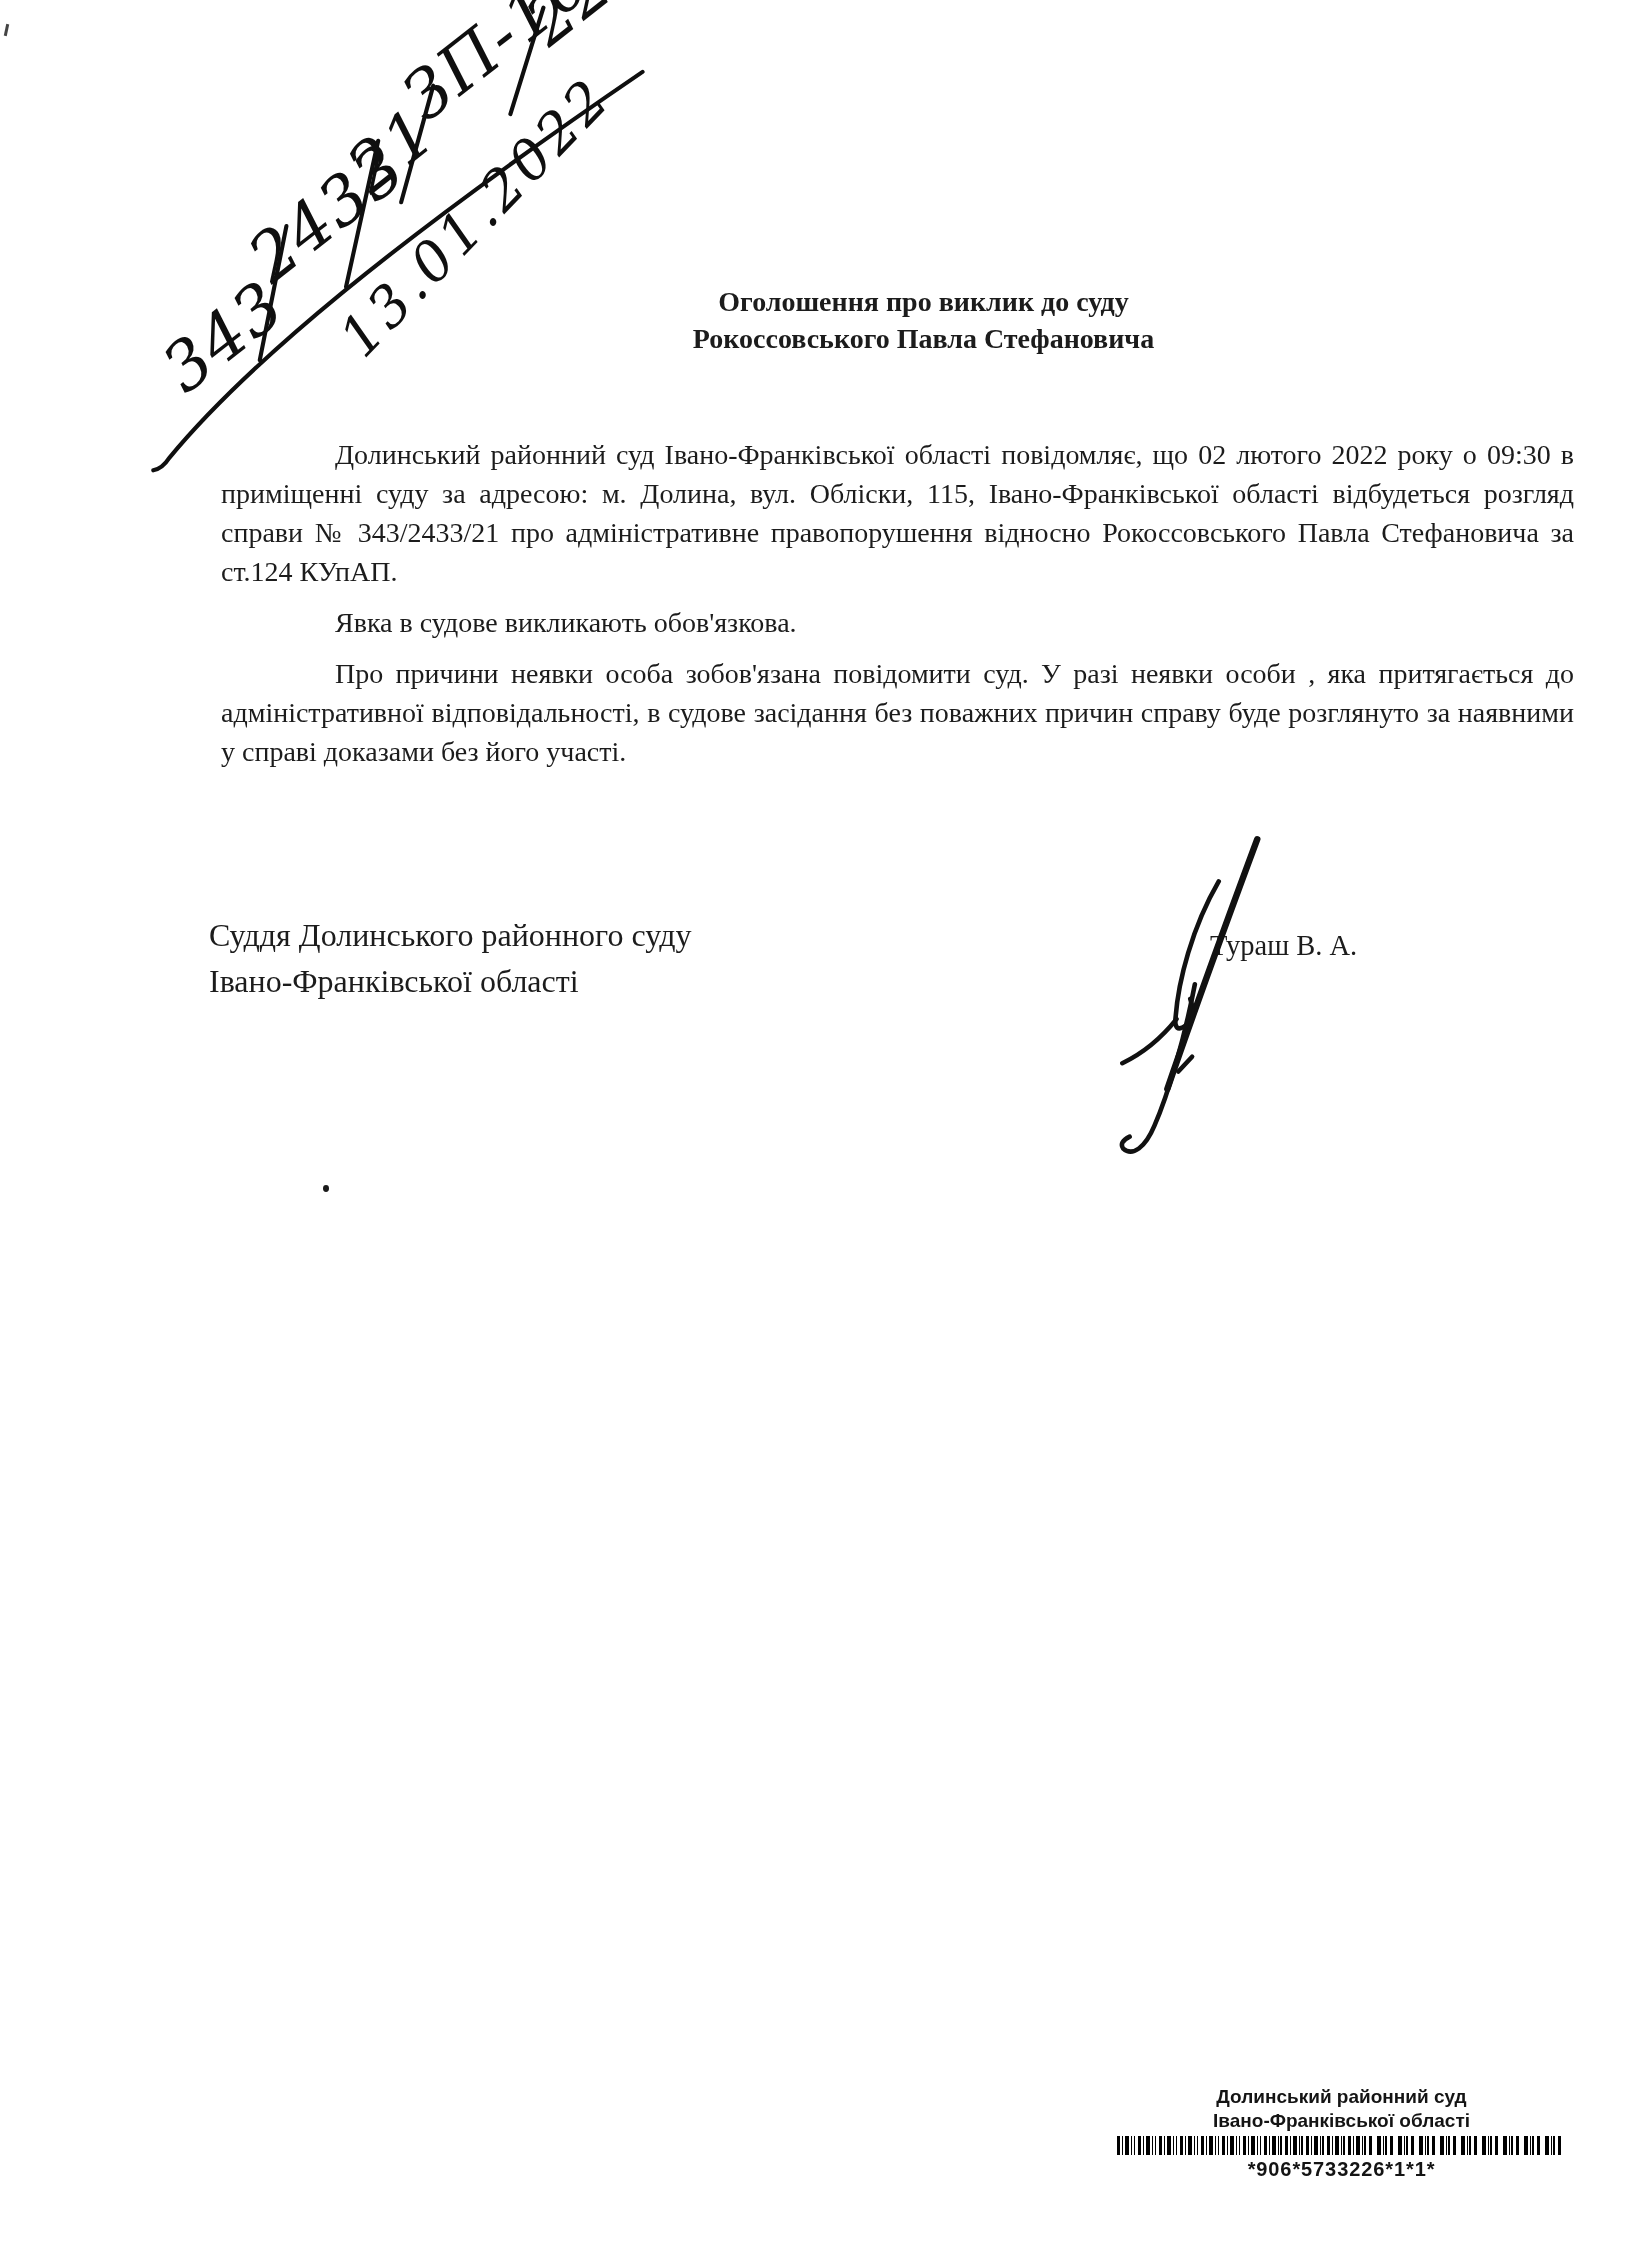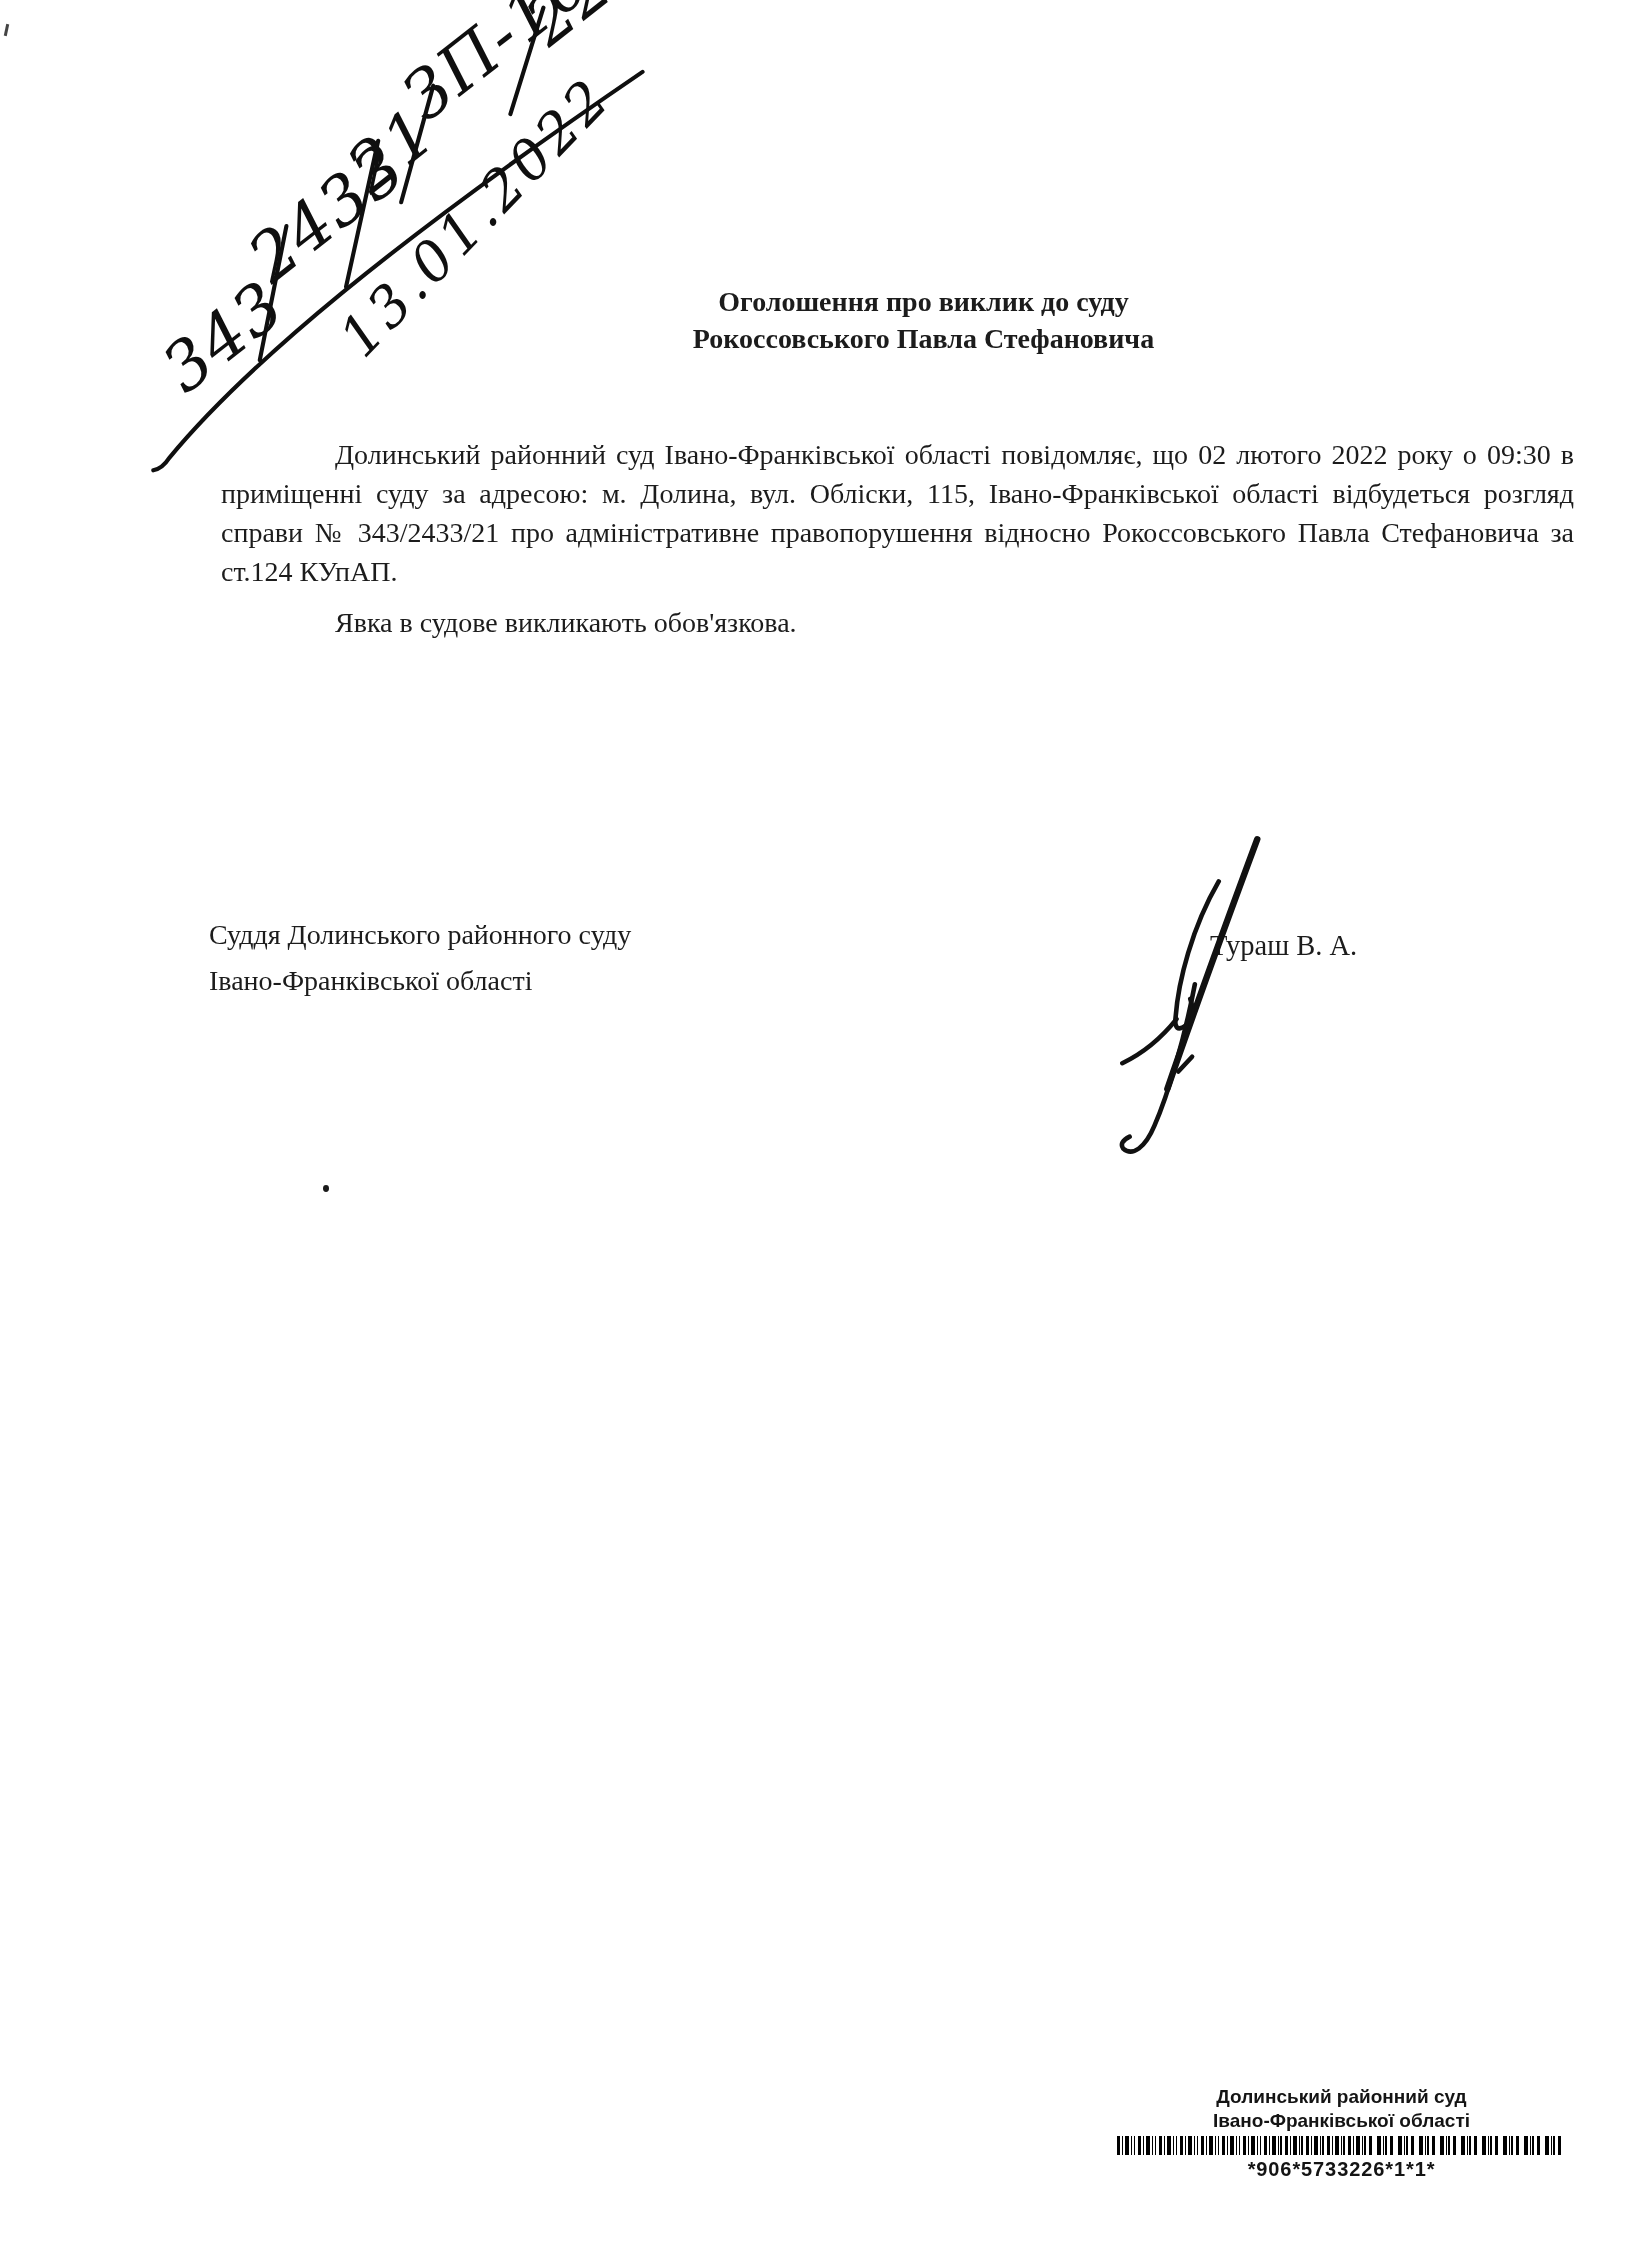--- a/index.html
+++ b/index.html
@@ -44,21 +44,21 @@
     font-size: 28px;
     line-height: 39px;
     text-align: justify;
   }
   .body-text p { margin: 12px; text-indent: 114px; }
 
   
   .sig-roles {
     position: absolute;
     left: 209px; top: 912px;
-    font-size: 28px;
+    font-size: 32px;
     line-height: 46px;
   }
   .judge-name {
     position: absolute;
     left: 1210px; top: 930px;
     font-size: 28.5px;
   }
   .sig-svg { position: absolute; left: 0; top: 0; }
   .sig-stroke { fill: none; stroke: #111111; stroke-linecap: round; }
 
@@ -126,20 +126,21 @@
   </svg>
 
   <div class="heading">
     <div>Оголошення про виклик до суду</div>
     <div>Рокоссовського Павла Стефановича</div>
   </div>
 
   <div class="body-text">
     <p>Долинський районний суд Івано-Франківської області повідомляє, що 02 лютого 2022 року о 09:30 в приміщенні суду за адресою: м. Долина, вул. Обліски, 115, Івано-Франківської області відбудеться розгляд справи № 343/2433/21 про адміністративне правопорушення відносно Рокоссовського Павла Стефановича за ст.124 КУпАП.</p>
     <p>Явка в судове викликають обов'язкова.</p>
+    <p>Про причини неявки особа зобов'язана повідомити суд. У разі неявки особи , яка притягається до адміністративної відповідальності, в судове засідання без поважних причин справу буде розглянуто за наявними у справі доказами без його участі.</p>
   </div>
 
   <div class="sig-roles">
     <div>Суддя Долинського районного суду</div>
     <div>Івано-Франківської області</div>
   </div>
   <div class="judge-name">Тураш В. А.</div>
 
   <svg class="sig-svg" width="1646" height="2266" viewBox="0 0 1792 2468">
     <path class="sig-stroke" style="stroke-width:7" d="M 1369 914 C 1340 992 1300 1102 1271 1186"></path>

